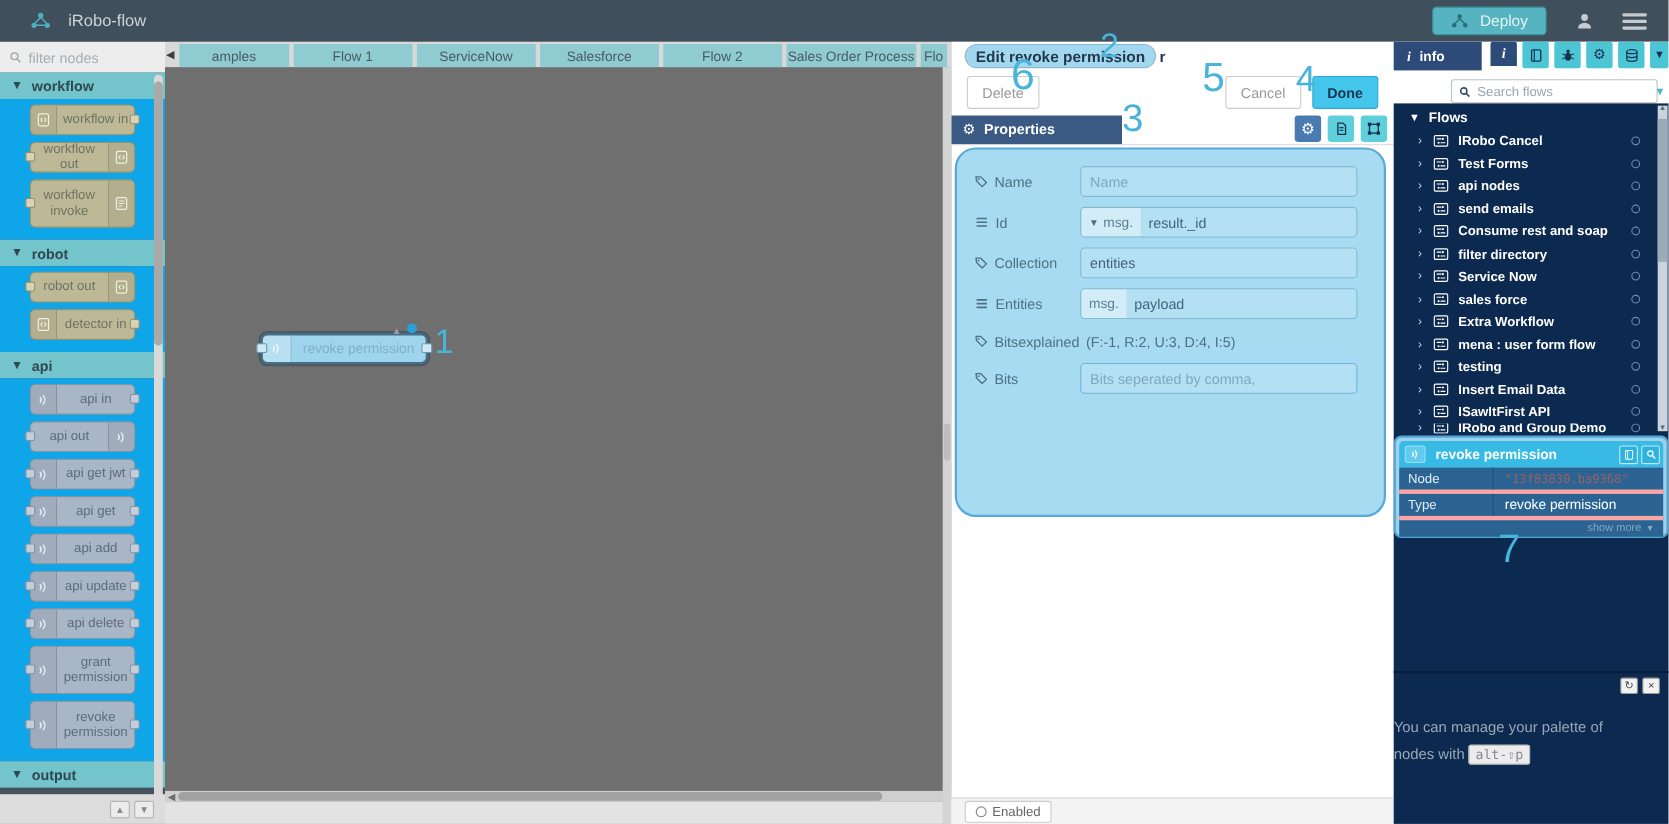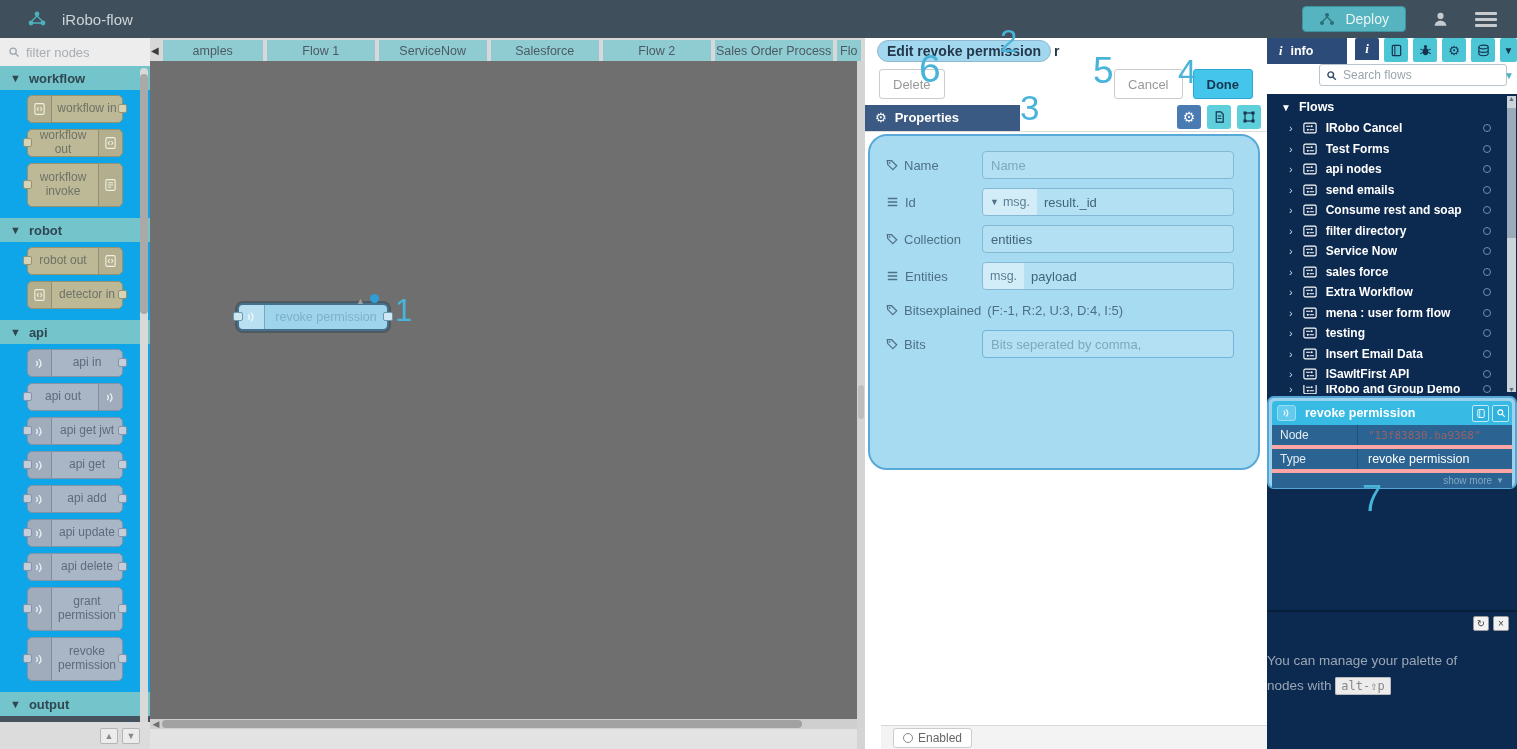--- a/index.html
+++ b/index.html
@@ -102,38 +102,38 @@
   .form-input input{border:none;outline:none;background:transparent;font-size:13px;color:#3f6478;width:100%;
     font-family:"Liberation Sans",sans-serif;}
   .form-input input::placeholder{color:#7fa8bd;}
   .form-input .chip{background:rgba(255,255,255,0.42);color:#5b7f93;align-self:stretch;display:flex;
     align-items:center;gap:4px;padding:0 7px;margin-left:-8px;font-size:12.5px;}
   .form-input .chip .caret{font-size:9px;color:#4e7086;}
   .form-input .tval{padding-left:7px;font-size:13px;}
   .form-row.note-row{height:24px;}
   .note-text{color:#4e7086;font-size:13px;margin-left:6px;}
   .bits .form-input{border:1.5px solid #6fb4da;}
-  #tray-footer{position:absolute;left:16px;bottom:0;width:402px;height:24px;background:#f3f3f3;border-top:1px solid #d7d7d7;
+  #tray-footer{position:absolute;left:0;bottom:0;width:402px;height:24px;background:#f3f3f3;border-top:1px solid #d7d7d7;
     display:flex;align-items:center;padding:0 12px;}
   #enabled-btn{height:20px;background:#fff;border:1px solid #ccc;border-radius:3px;color:#666;font-size:12px;
     display:flex;align-items:center;gap:5px;padding:0 9px;cursor:pointer;}
   #enabled-btn .circ{width:10px;height:10px;border:1px solid #888;border-radius:50%;}
 
   
   #sidebar{position:absolute;left:1267px;top:38px;width:250px;height:711px;background:#fff;}
   #side-toolbar{height:26px;display:flex;align-items:flex-start;}
   #info-tab{width:84px;height:26px;background:#2d4b78;color:#fff;font-weight:bold;font-size:12.5px;
     display:flex;align-items:center;gap:8px;padding:0 12px;cursor:pointer;}
   #info-tab .i-g{font-family:"Liberation Serif",serif;font-style:italic;font-weight:bold;}
   #side-icons{margin-left:8px;display:flex;gap:5px;align-items:center;}
   .side-ibtn{width:24px;height:24px;border-radius:2px;background:#4cc5d4;color:#16324f;display:flex;
     align-items:center;justify-content:center;cursor:pointer;font-size:13px;}
   .side-ibtn.active{background:#2d4b78;color:#fff;border-bottom:2px solid #fff;}
   .side-ibtn.caret{width:17px;font-size:10px;}
-  #search-row{height:30px;display:flex;align-items:flex-start;justify-content:flex-end;padding:0 10px;}
+  #search-row{height:30px;display:flex;align-items:flex-end;justify-content:flex-end;padding:0 10px;}
   #search-box{width:188px;height:22px;border:1px solid #b9c4cc;border-radius:3px;display:flex;align-items:center;
     gap:6px;padding:0 6px;color:#9aa5ad;}
   #search-box input{border:none;outline:none;flex:1;font-size:12px;color:#6a7680;background:transparent;
     font-family:"Liberation Sans",sans-serif;}
   #search-box input::placeholder{color:#9aa5ad;}
   #search-box .caret{color:#49b6c4;font-size:10px;}
   #flows-panel{position:absolute;left:0;top:56px;width:250px;height:655px;background:#0c2950;overflow:hidden;}
   #flows-header{display:flex;align-items:center;gap:8px;color:#fff;font-weight:bold;font-size:12.5px;
     padding:6px 0 4px 14px;cursor:pointer;}
   .flow-row{height:20.5px;display:flex;align-items:center;color:#fff;cursor:pointer;position:relative;}

